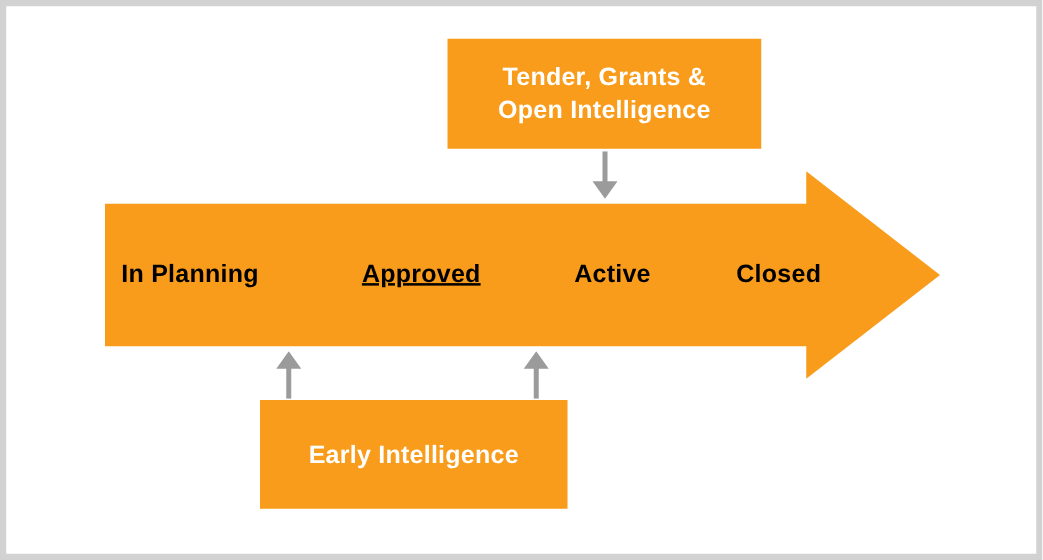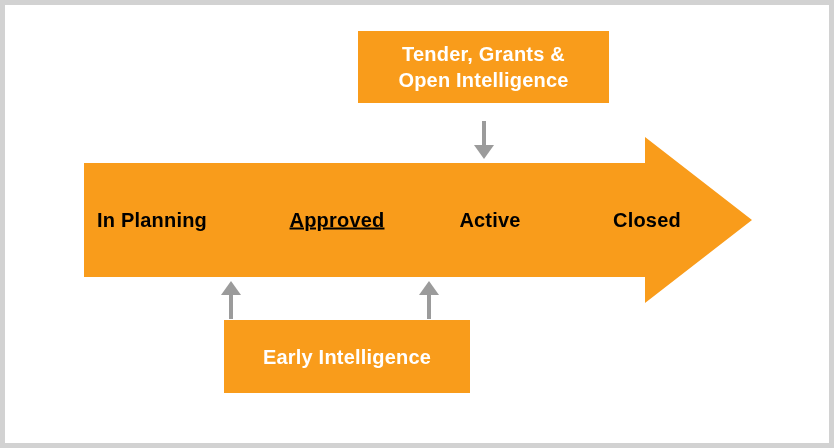--- a/index.html
+++ b/index.html
@@ -30,25 +30,25 @@
     line-height: 26px;
     display: flex;
     flex-direction: column;
     align-items: center;
     justify-content: center;
     text-align: center;
     letter-spacing: 0.2px;
   }
   .top-box {
     left: 358px; top: 31px;
-    width: 251px; height: 72px;
+    width: 251px; height: 88px;
   }
   .bottom-box {
     left: 208px; top: 320px;
-    width: 246px; height: 73px; margin-left: 16px;
+    width: 246px; height: 87px;
   }
   .main-arrow-svg {
     position: absolute;
     left: 84px; top: 137px;
     width: 668px; height: 166px;
   }
   .main-arrow-svg polygon { fill: #f99c1b; }
   .stage-label {
     position: absolute;
     top: 220px;
@@ -56,21 +56,21 @@
     color: #000000;
     font-weight: 700;
     font-size: 20px;
     white-space: nowrap;
     letter-spacing: 0.2px;
     z-index: 2;
   }
   .stage-0 { left: 152px; }
   .stage-1 { left: 337px; text-decoration: underline; }
   .stage-2 { left: 490px; }
-  .stage-3 { left: 623px; margin-left: 24px; }
+  .stage-3 { left: 623px; }
   .flow-arrow {
     position: absolute;
     width: 24px; height: 38px;
   }
   .flow-arrow line { stroke: #9b9b9b; stroke-width: 4; }
   .flow-arrow polygon { fill: #9b9b9b; }
   .down-arrow { left: 472px; top: 121px; }
   .up-arrow-left { left: 219px; top: 281px; }
   .up-arrow-right { left: 417px; top: 281px; }
 </style>

